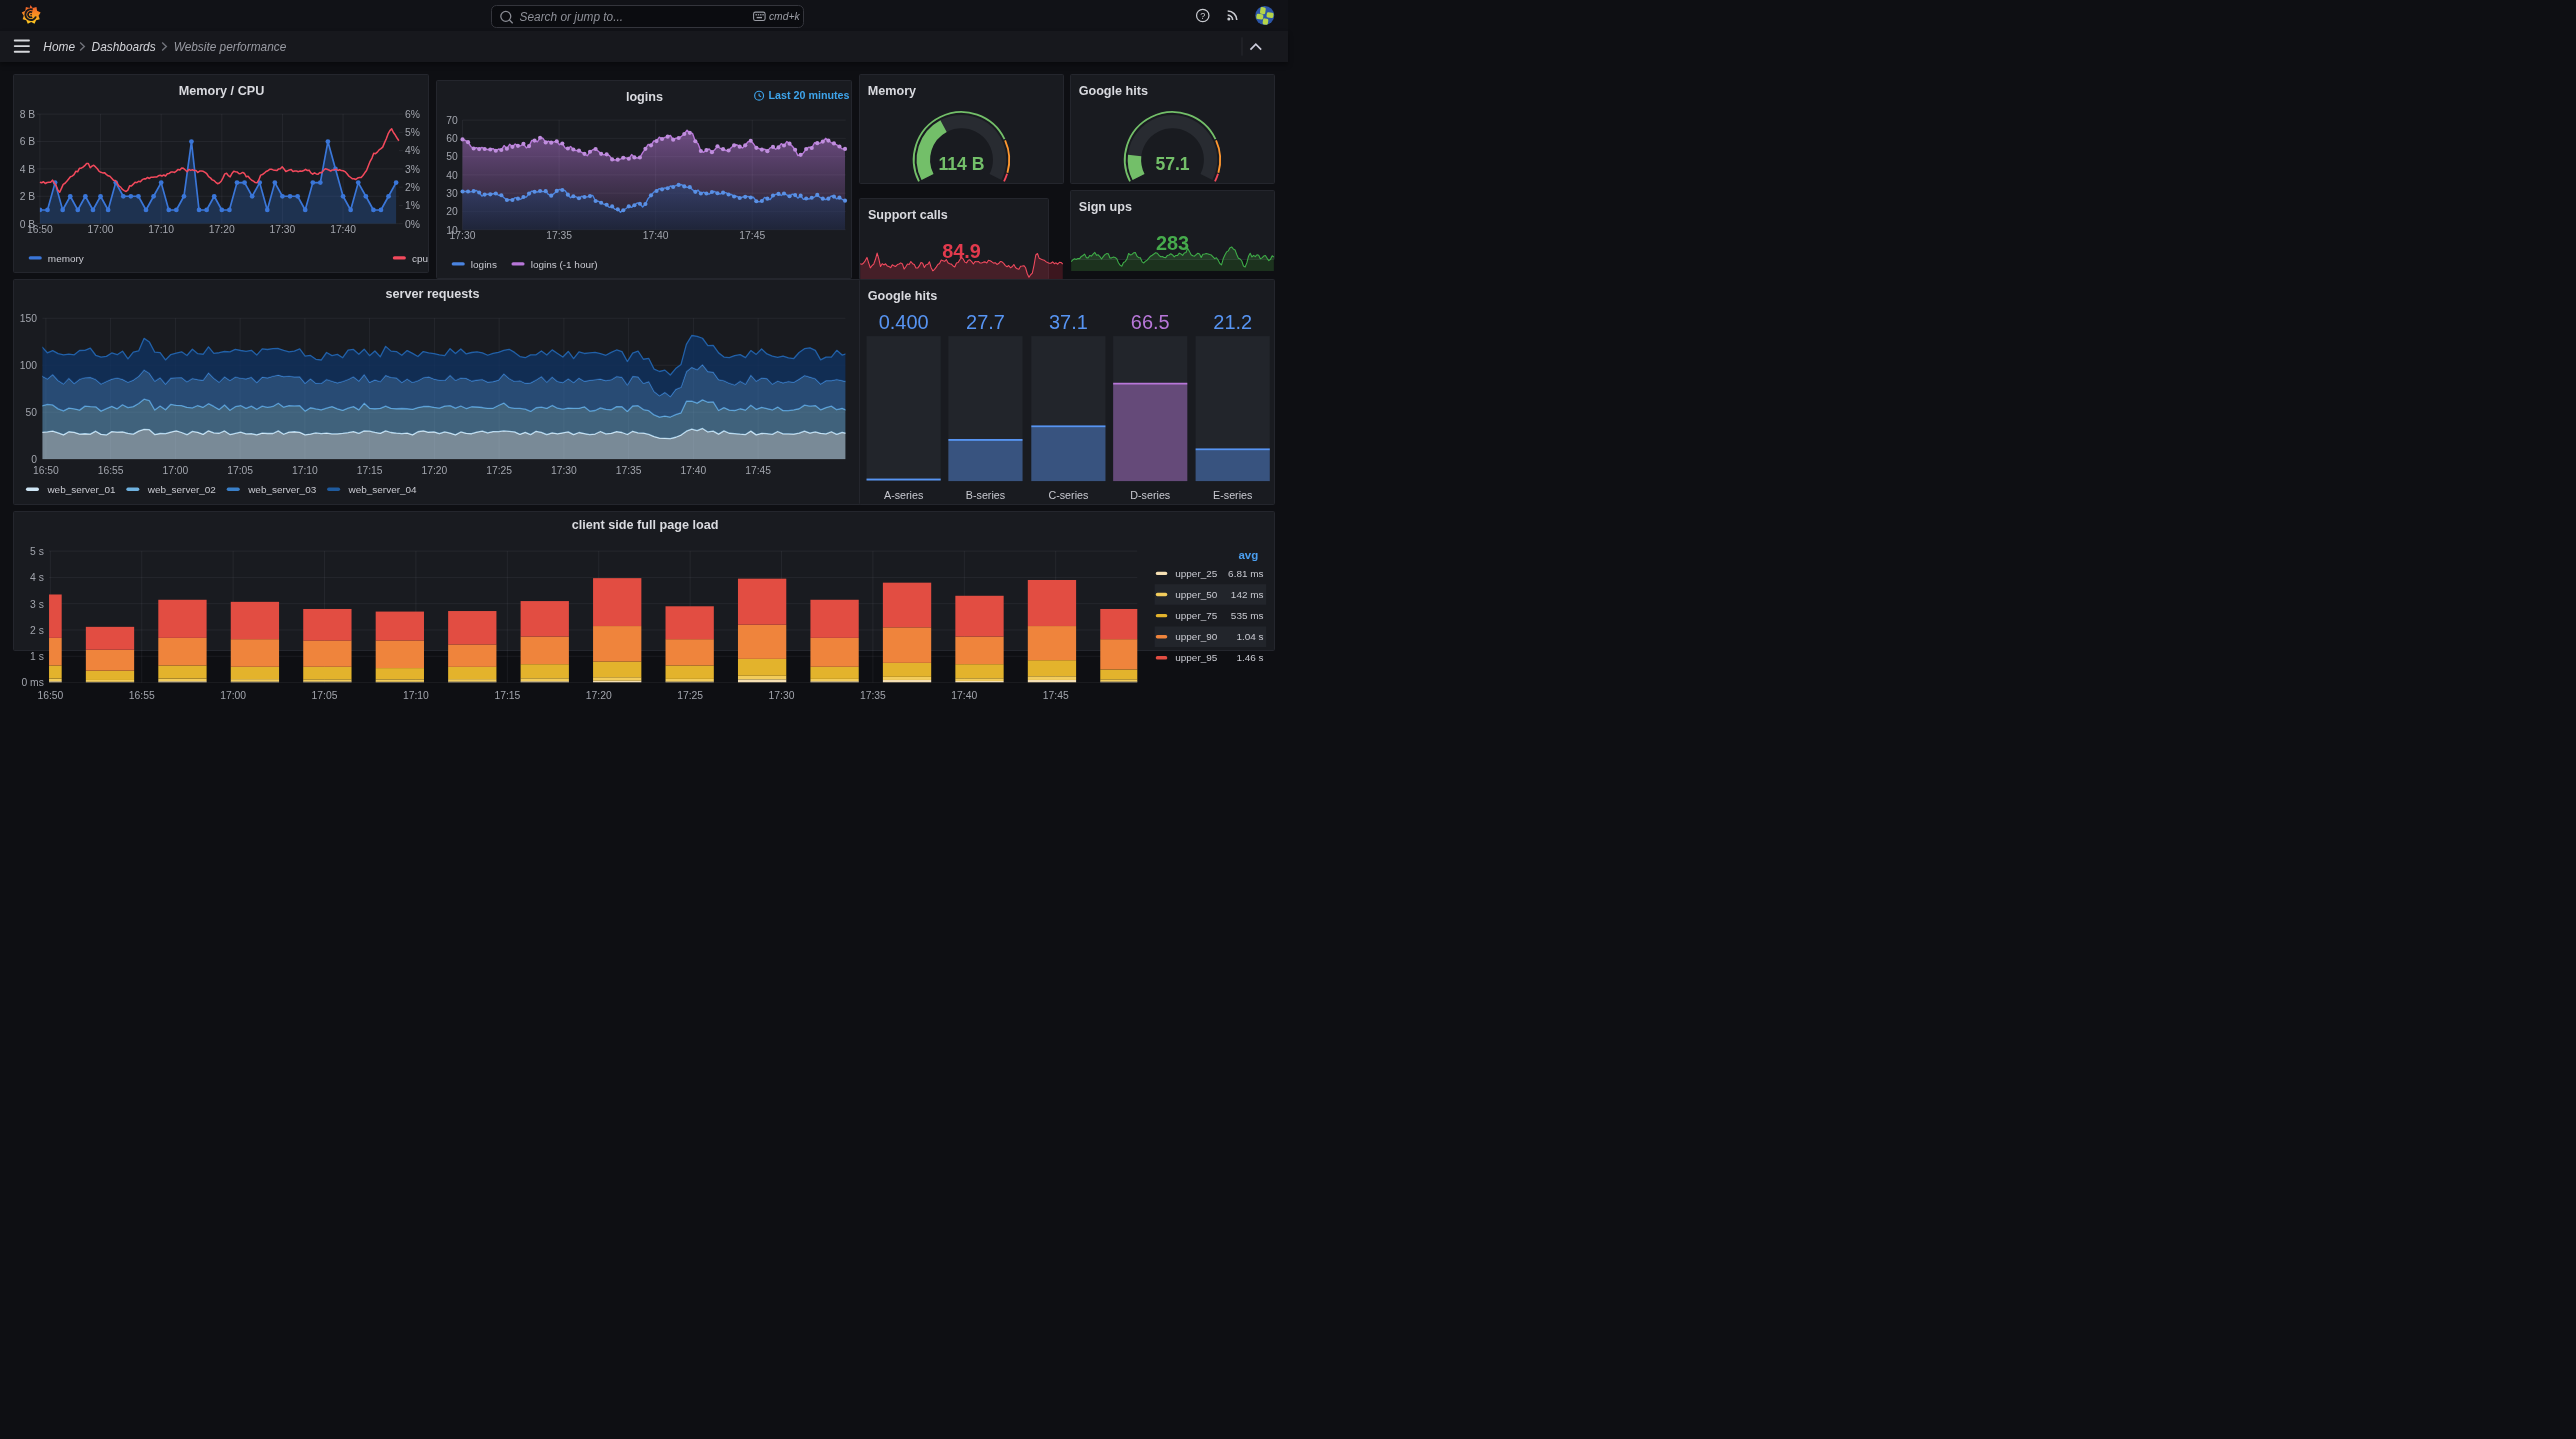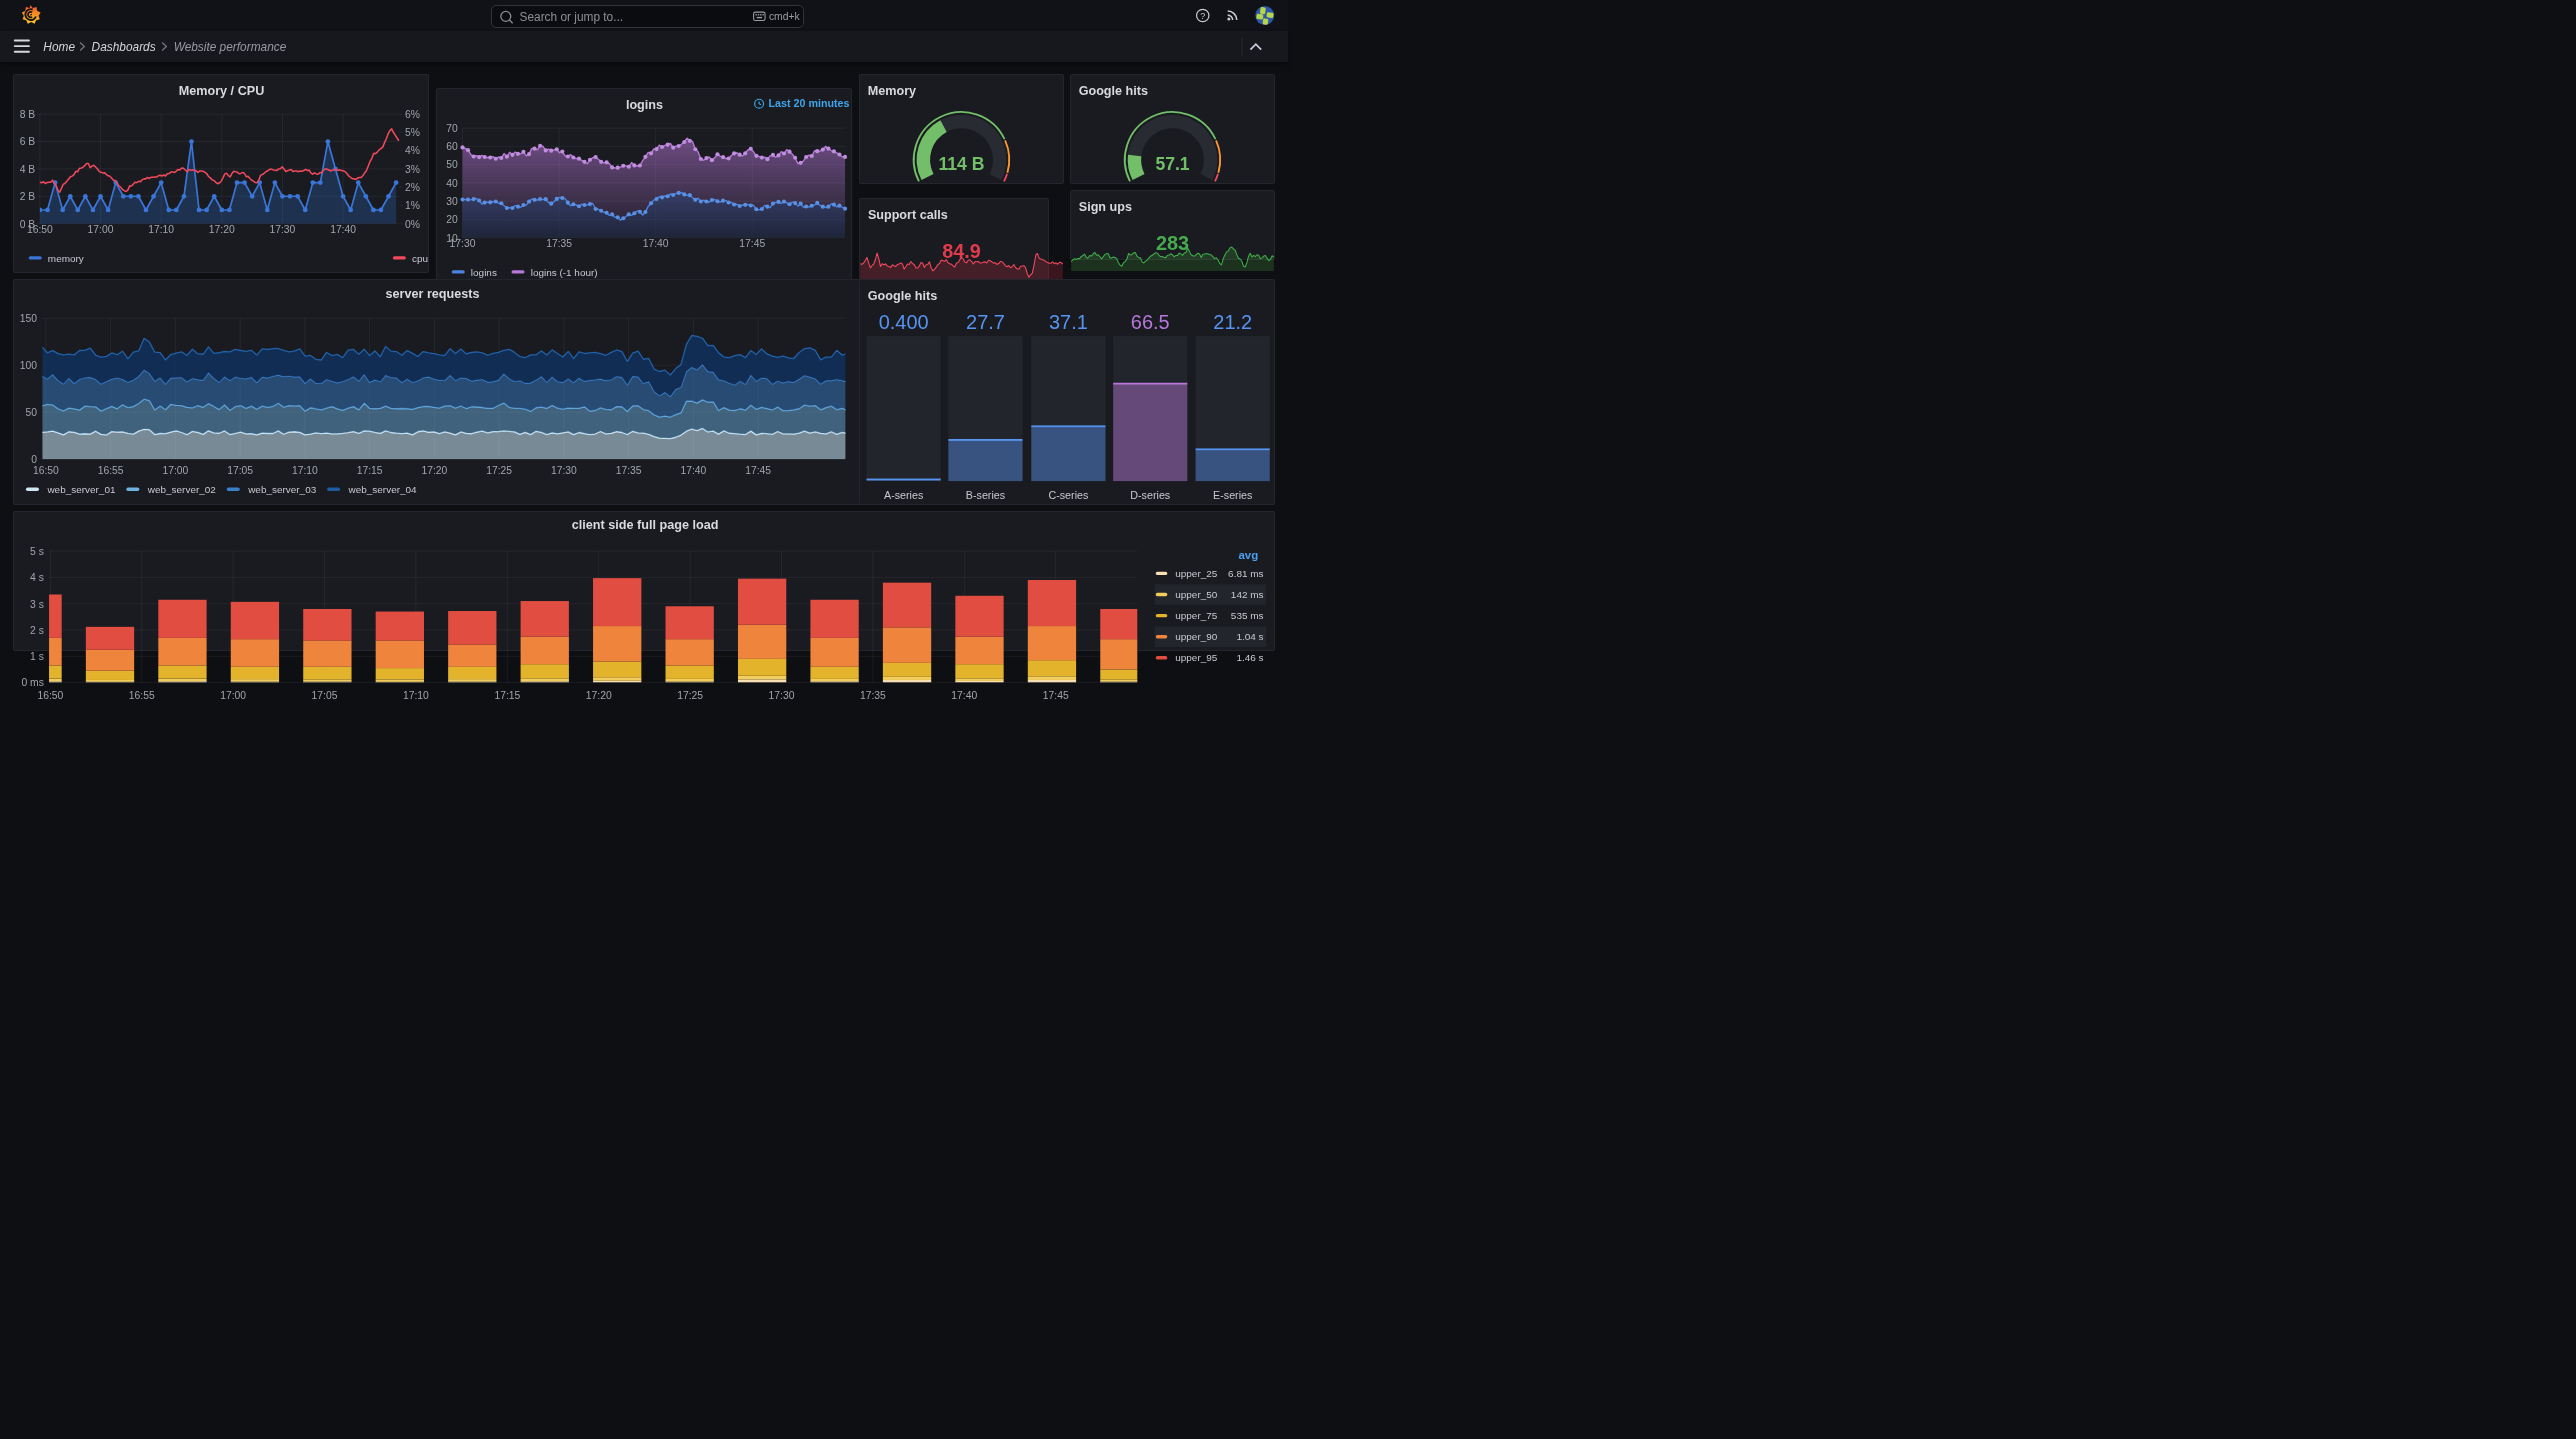--- a/index.html
+++ b/index.html
@@ -1,18 +1,18 @@
 <!DOCTYPE html>
 <html style="font-size:12.3px"><head><meta charset="utf-8">
 <style>
 *{margin:0;padding:0;box-sizing:border-box}
 html,body{width:1288px;height:720px;overflow:hidden;background:#0e0f13;font-family:"Liberation Sans",sans-serif;}
 .topbar{position:absolute;left:0;top:0;width:1288px;height:31px;background:#111217;}
 .crumbbar{position:absolute;left:0;top:31px;width:1288px;height:31px;background:#17181d;box-shadow:0 3.1px 4.6px rgba(0,0,0,0.35);font-style:italic;}
-.searchbox{position:absolute;left:491px;top:4.6px;width:313px;height:23px;background:#0b0c10;border:0.8px solid #34353c;border-radius:5.4px;color:#898b93;font-size:13px;}
+.searchbox{position:absolute;left:491px;top:4.6px;width:313px;height:23px;background:#0b0c10;border:0.8px solid #34353c;border-radius:5.4px;color:#898b93;font-size:13px;font-style:italic;}
 .panel{position:absolute;background:#191b20;border:0.8px solid #24262d;border-radius:1.5px;}
 svg{display:block}
 svg text{font-family:"Liberation Sans",sans-serif;}
 </style></head><body>
 
 <div class="topbar">
 <svg width="1288" height="31" viewBox="0 0 1680 41">
 <defs>
         <linearGradient id="glogo" x1="0" y1="0" x2="0" y2="1">
 <stop offset="0" stop-color="#f1542c"></stop>
@@ -186,21 +186,21 @@
         <circle cx="488.4" cy="158.2" r="3.1" fill="#3a76d8"></circle>
         <circle cx="498.3" cy="140.4" r="3.1" fill="#3a76d8"></circle>
       </g>
       <path d="M33.6 139.8 L35.9 140.6 L38.3 139.3 L40.6 141.5 L43.0 140.2 L45.3 139.8 L47.6 139.8 L50.0 137.2 L52.3 140.9 L54.7 144.2 L57.0 150.0 L59.4 152.9 L61.7 147.9 L64.0 142.7 L66.4 141.2 L68.7 138.7 L71.1 135.6 L73.4 132.7 L75.7 131.9 L78.1 130.0 L80.4 125.6 L82.8 126.3 L85.1 121.7 L87.5 121.6 L89.8 120.2 L92.1 118.3 L94.5 115.5 L96.8 115.4 L99.2 121.0 L101.5 118.9 L103.8 117.7 L106.2 119.9 L108.5 122.3 L110.9 125.8 L113.2 127.0 L115.5 127.7 L117.9 127.4 L120.2 129.7 L122.6 131.5 L124.9 132.1 L127.3 134.6 L129.6 137.2 L131.9 137.7 L134.3 140.6 L136.6 144.7 L139.0 146.3 L141.3 149.3 L143.6 150.9 L146.0 152.0 L148.3 150.2 L150.7 144.6 L153.0 144.8 L155.4 142.4 L157.7 139.8 L160.0 140.4 L162.4 138.6 L164.7 139.3 L167.1 136.5 L169.4 135.5 L171.7 135.5 L174.1 133.7 L176.4 135.0 L178.8 133.3 L181.1 133.3 L183.4 133.0 L185.8 133.1 L188.1 131.5 L190.5 130.7 L192.8 131.8 L195.2 130.5 L197.5 131.8 L199.8 128.9 L202.2 128.4 L204.5 126.6 L206.9 126.4 L209.2 127.1 L211.5 125.4 L213.9 123.2 L216.2 124.0 L218.6 121.2 L220.9 121.8 L223.3 124.0 L225.6 126.2 L227.9 123.2 L230.3 124.4 L232.6 123.6 L235.0 124.7 L237.3 124.6 L239.6 127.1 L242.0 125.3 L244.3 125.3 L246.7 125.6 L249.0 127.1 L251.3 128.8 L253.7 132.7 L256.0 134.2 L258.4 136.8 L260.7 137.7 L263.1 140.0 L265.4 141.8 L267.7 140.9 L270.1 138.6 L272.4 134.2 L274.8 129.0 L277.1 128.2 L279.4 131.3 L281.8 132.9 L284.1 128.5 L286.5 125.6 L288.8 126.2 L291.1 126.7 L293.5 128.8 L295.8 128.4 L298.2 127.1 L300.5 128.5 L302.9 132.8 L305.2 132.2 L307.5 135.1 L309.9 137.3 L312.2 138.5 L314.6 140.3 L316.9 140.5 L319.2 136.9 L321.6 130.6 L323.9 129.9 L326.3 128.1 L328.6 125.9 L331.0 124.9 L333.3 123.1 L335.6 122.9 L338.0 123.8 L340.3 124.2 L342.7 124.7 L345.0 122.5 L347.3 122.3 L349.7 119.8 L352.0 122.5 L354.4 125.8 L356.7 125.0 L359.0 123.8 L361.4 123.2 L363.7 125.8 L366.1 125.1 L368.4 125.2 L370.8 126.1 L373.1 125.2 L375.4 125.6 L377.8 124.7 L380.1 123.1 L382.5 124.6 L384.8 124.1 L387.1 127.6 L389.5 129.4 L391.8 127.6 L394.2 129.0 L396.5 129.4 L398.9 127.2 L401.2 127.6 L403.5 124.6 L405.9 122.2 L408.2 123.0 L410.6 124.0 L412.9 125.2 L415.2 123.8 L417.6 123.8 L419.9 122.8 L422.3 124.6 L424.6 123.6 L426.9 124.7 L429.3 124.9 L431.6 126.0 L434.0 128.5 L436.3 131.5 L438.7 133.4 L441.0 135.2 L443.3 135.4 L445.7 136.2 L448.0 134.4 L450.4 133.8 L452.7 133.7 L455.0 131.1 L457.4 127.6 L459.7 124.5 L462.1 118.4 L464.4 112.6 L466.8 108.4 L469.1 102.1 L471.4 102.6 L473.8 100.6 L476.1 97.7 L478.5 96.1 L480.8 94.1 L483.1 88.6 L485.5 83.2 L487.8 76.9 L490.2 72.6 L492.5 70.3 L494.8 75.0 L497.2 78.3 L499.5 82.2 L501.9 85.8" stroke="#f2495c" stroke-width="2" fill="none" stroke-linejoin="round"></path>
       <rect x="19" y="236.3" width="17" height="4.5" rx="2.2" fill="#3a76d8"></rect>
       <text x="44" y="243.5" font-size="13" fill="#c9cad1">memory</text>
       <rect x="494" y="236.3" width="17" height="4.5" rx="2.2" fill="#f2495c"></rect>
       <text x="519" y="243.5" font-size="13" fill="#c9cad1">cpu</text>
     </svg>
   </div>
-<div class="panel" style="left:436px;top:88px;width:416px;height:199px">
+<div class="panel" style="left:436px;top:80px;width:416px;height:199px">
     <svg width="415" height="197" viewBox="0 0 541 257">
       <defs>
         <linearGradient id="gpurp" x1="0" y1="51" x2="0" y2="194" gradientUnits="userSpaceOnUse">
           <stop offset="0" stop-color="rgba(184,119,217,0.58)"></stop>
           <stop offset="1" stop-color="rgba(184,119,217,0.04)"></stop>
         </linearGradient>
         <linearGradient id="gblue" x1="0" y1="51" x2="0" y2="194" gradientUnits="userSpaceOnUse">
           <stop offset="0" stop-color="rgba(64,108,185,0.60)"></stop>
           <stop offset="1" stop-color="rgba(30,42,72,0.55)"></stop>
         </linearGradient>

